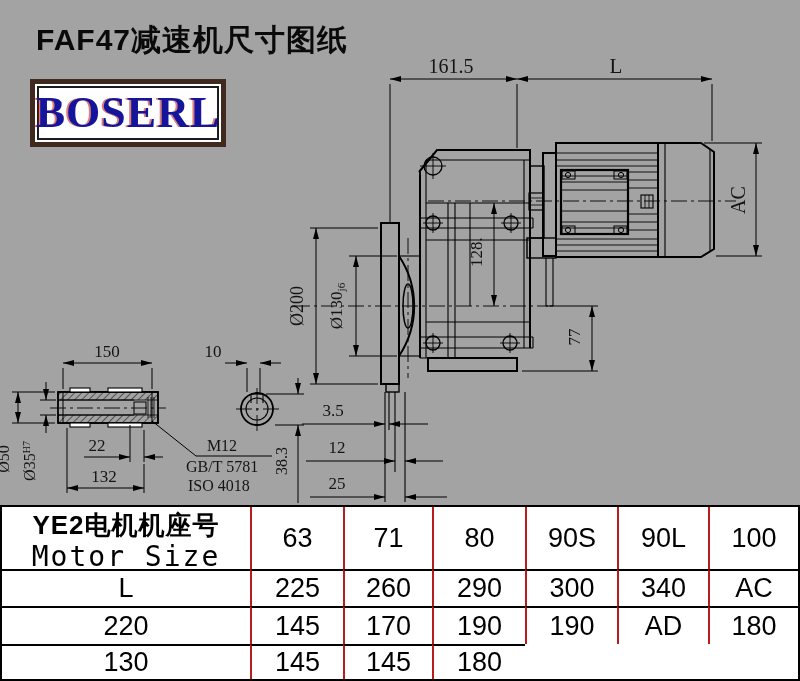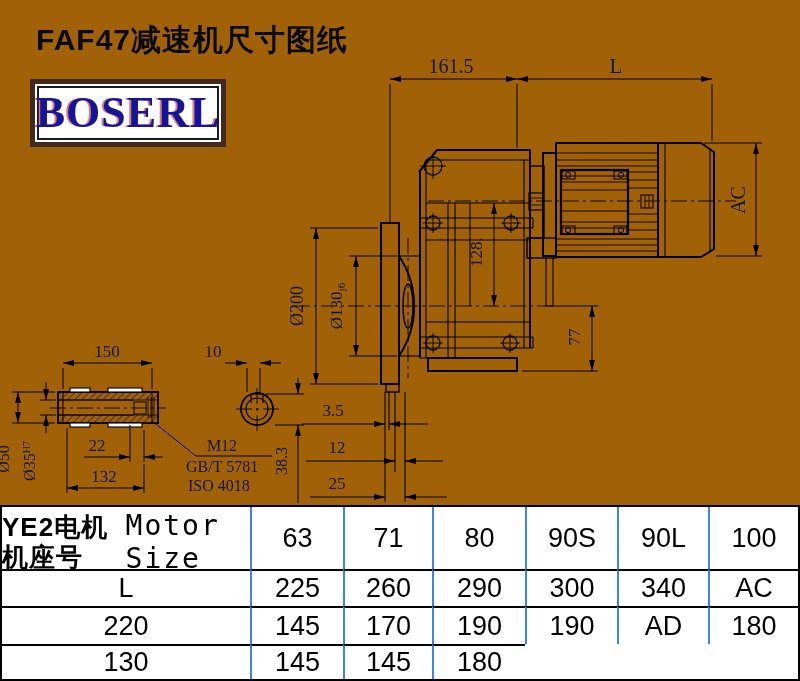--- a/index.html
+++ b/index.html
@@ -1,16 +1,16 @@
 <!DOCTYPE html>
 <html><head>
 <meta charset="utf-8">
 <style>
   html,body{margin:0;padding:0;background:#fff;}
-  .page{position:relative;width:800px;height:681px;background:#a16207;overflow:hidden;
+  .page{position:relative;width:800px;height:681px;background:#a3a3a3;overflow:hidden;
         font-family:"Liberation Sans","DejaVu Sans",sans-serif;color:#111;}
   
   .title{position:absolute;left:36px;top:20px;font-size:30px;font-weight:bold;
          letter-spacing:1px;color:#0a0a0a;white-space:nowrap;}
   
   .logo{position:absolute;left:30px;top:79px;width:196px;height:68px;
         border:5px solid #40291f;background:#fff;box-sizing:border-box;
         display:flex;align-items:center;justify-content:center;}
   .logo-inner{border:2px solid #1c1c1c;width:178px;height:50px;display:flex;
         align-items:center;justify-content:center;}
@@ -19,25 +19,25 @@
         text-shadow:-2px 0 0 rgba(190,20,20,.55);}
   
   .draw{position:absolute;left:0;top:0;width:800px;height:505px;}
   text{font-family:"Liberation Serif","DejaVu Serif",serif;fill:#141414;stroke:none;}
   
   .tablewrap{position:absolute;left:0;top:505px;width:800px;height:176px;
         box-sizing:border-box;border:2px solid #000;background:#fff;
         display:grid;grid-template-columns:248px 93px 89px 93px 92px 91px auto;
         grid-template-rows:62px 37px 38px auto;}
   .cell{box-sizing:border-box;display:flex;align-items:center;justify-content:center;
-        border-left:2px solid #3b82f6;border-top:2px solid #000;
+        border-left:2px solid #b91c1c;border-top:2px solid #000;
         font-size:27px;color:#000;}
   .cell:nth-child(-n+7){border-top:none;}
   .cell:nth-child(7n+1){border-left:none;}
-  .head-cell{flex-direction:row;line-height:1.15;padding-top:2px;margin-top:7px;}
+  .head-cell{flex-direction:column;line-height:1.15;padding-top:2px;margin-top:7px;}
   .head-zh{font-size:26px;font-weight:600;letter-spacing:1px;}
   .head-en{font-family:"DejaVu Sans Mono","Liberation Mono",monospace;
         font-size:28px;letter-spacing:2px;}
   .col-head,.row-label,.val{font-size:27px;}
 </style>
 </head>
 <body>
 
 <div class="page">
 

